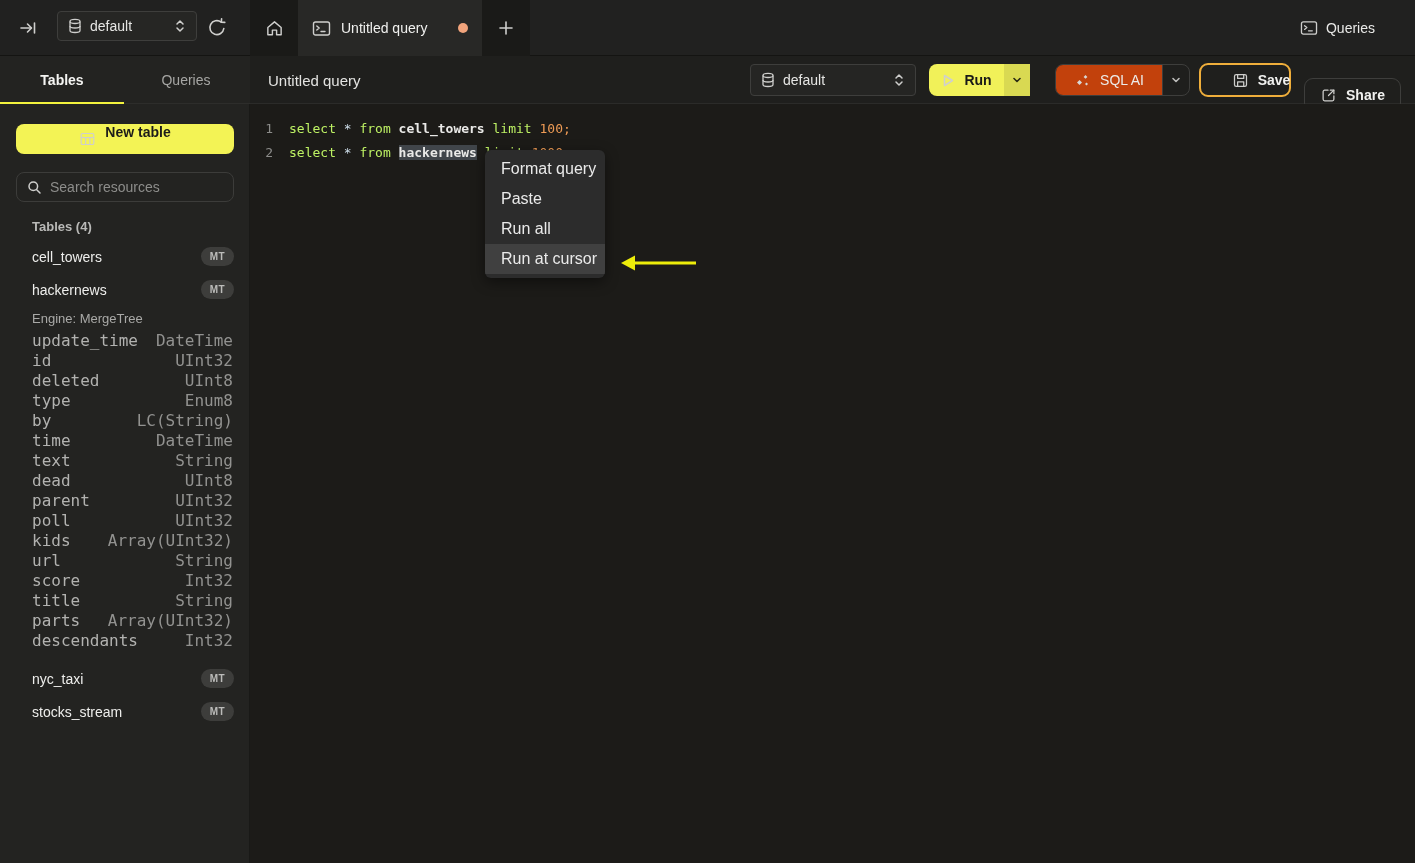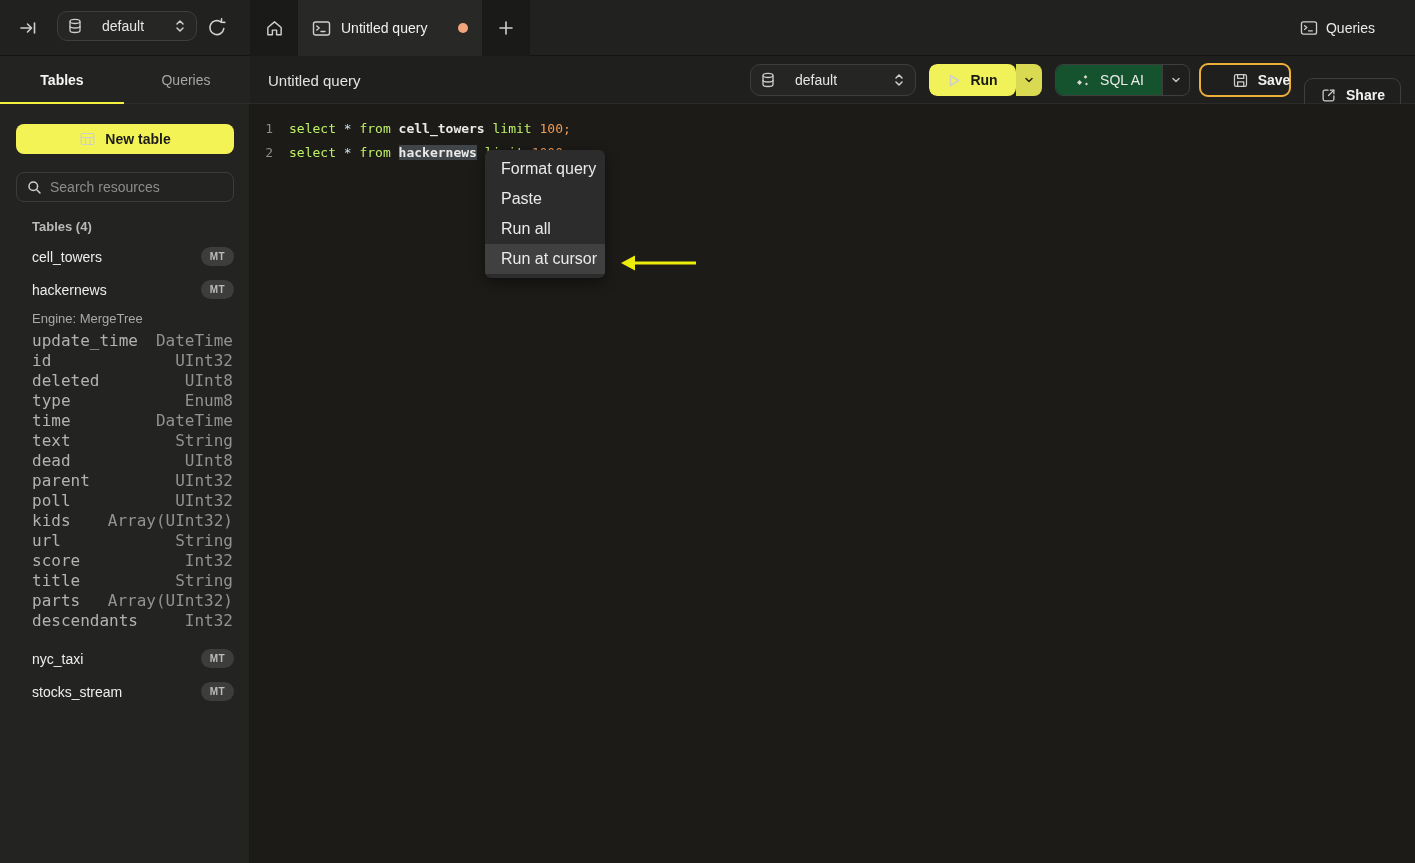--- a/index.html
+++ b/index.html
@@ -6,22 +6,22 @@
   html,body { width:1415px; height:863px; overflow:hidden; background:#1c1b18;
               font-family:"Liberation Sans", sans-serif; }
   svg { display:block; }
 
   
   .topbar { position:absolute; left:0; top:0; width:1415px; height:56px;
             background:#212120; border-bottom:1px solid #141412; }
   .icon-btn { display:flex; align-items:center; justify-content:center; color:#cfcfcd; }
   .collapse-btn { position:absolute; left:18px; top:18px; width:20px; height:20px; }
   .db-select { position:absolute; left:57px; top:11px; width:140px; height:30px;
-               background:#262624; border:1px solid #3e3e3c; border-radius:10px;
-               display:flex; align-items:center; padding:0 10px; gap:20px; color:#d8d8d6; }
+               background:#262624; border:1px solid #3e3e3c; border-radius:4px;
+               display:flex; align-items:center; padding:0 10px; gap:8px; color:#d8d8d6; }
   .db-select .lbl { font-size:14px; color:#e6e6e4; flex:1; }
   .refresh-btn { position:absolute; left:205px; top:16px; width:24px; height:24px; }
 
   .tabstrip { position:absolute; left:250px; top:0; height:56px; display:flex; background:#1a1a18; }
   .home-tab { width:48px; height:56px; }
   .query-tab { width:184px; height:56px; background:#282826; display:flex; align-items:center;
                padding:0 14px; gap:10px; }
   .query-tab .tab-label { font-size:14px; color:#f0f0ee; flex:1; white-space:nowrap; }
   .dirty-dot { width:10px; height:10px; border-radius:50%; }
   .plus-tab { width:48px; height:56px; }
@@ -38,42 +38,42 @@
   .s-tab.active::after { content:""; position:absolute; left:0; right:0; bottom:-1px; height:3px;
                          background:#f2f23e; }
 
   .toolbar { position:absolute; left:250px; top:56px; width:1165px; height:48px;
              background:#1f1f1d; border-bottom:1px solid #2b2b29; }
   .query-title { position:absolute; left:18px; top:0; height:48px; display:flex; align-items:center;
                  font-size:15px; color:#e3e3e1; }
   .db-select.toolbar-db { left:500px; top:8px; width:166px; height:32px; background:#252523; }
   .run-btn { position:absolute; left:679px; top:8px; width:113px; height:32px; display:flex;
              border-radius:8px; overflow:hidden; }
-  .run-main { width:87px; background:#f1f159; display:flex; align-items:center; justify-content:center;
-              gap:9px; color:#191917; font-size:14px; font-weight:700;border-radius:8px; }
+  .run-main { width:75px; background:#f1f159; display:flex; align-items:center; justify-content:center;
+              gap:9px; color:#191917; font-size:14px; font-weight:700; }
   .run-chev { width:26px; background:#d9d952; display:flex; align-items:center; justify-content:center;
               color:#2a2a14; }
   .sqlai-btn { position:absolute; left:805px; top:8px; width:135px; height:32px;
                border:1px solid #3e3e3c; border-radius:8px; display:flex; overflow:hidden; }
-  .sqlai-main { width:106px; background:#14532d; display:flex; align-items:center; justify-content:center;
+  .sqlai-main { width:106px; background:#c2410c; display:flex; align-items:center; justify-content:center;
                 gap:9px; color:#ececea; font-size:14px; }
   .sqlai-chev { flex:1; border-left:1px solid #3e3e3c; display:flex; align-items:center;
                 justify-content:center; color:#bcbcba; }
   .save-btn { position:absolute; left:949px; top:7px; width:92px; height:34px;
               border:2px solid #efae3b; border-radius:9px; background:transparent; display:flex;
               align-items:center; justify-content:center; gap:9px; color:#f1f1ef; font-size:14px; font-weight:600;padding-left:32px; }
   .share-btn { position:absolute; left:1054px; top:22px; width:97px; height:34px;
                border:1px solid #3e3e3c; border-radius:9px; display:flex; align-items:center;
                justify-content:center; gap:9px; color:#f1f1ef; font-size:14px; font-weight:600; }
 
   
   .sidebar { position:absolute; left:0; top:104px; width:250px; height:759px; background:#232321;
              border-right:1px solid #191917; }
   .new-table-btn { position:absolute; left:16px; top:20px; width:218px; height:30px;
-                   background:#f3f355; border-radius:8px; display:flex; align-items:center;
+                   background:#f3f355; border-radius:8px; display:flex; 
                    justify-content:center; gap:9px; color:#1c1c1a; font-size:14px; font-weight:600; }
   .search-box { position:absolute; left:16px; top:68px; width:218px; height:30px;
                 border:1px solid #3c3c3a; border-radius:8px; display:flex; align-items:center;
                 padding:0 10px; gap:8px; color:#8d8d8b; }
   .search-box input { background:transparent; border:none; outline:none; color:#cfcfcd;
                       font-size:14px; width:100%; font-family:"Liberation Sans",sans-serif; }
   .search-box input::placeholder { color:#8d8d8b; }
   .section-label { position:absolute; left:32px; top:115px; font-size:13px; font-weight:600; color:#b9b9b7; }
   .table-list { position:absolute; left:0; top:136px; width:250px; }
   .tbl-row { height:33px; display:flex; align-items:center; padding:0 16px 0 32px; cursor:pointer; }
@@ -313,20 +313,24 @@
       </div>
       <div class="col-row">
         <span class="col-name">deleted</span>
         <span class="col-type">UInt8</span>
       </div>
       <div class="col-row">
         <span class="col-name">type</span>
         <span class="col-type">Enum8</span>
       </div>
       <div class="col-row">
+        <span class="col-name">by</span>
+        <span class="col-type">LC(String)</span>
+      </div>
+      <div class="col-row">
         <span class="col-name">time</span>
         <span class="col-type">DateTime</span>
       </div>
       <div class="col-row">
         <span class="col-name">text</span>
         <span class="col-type">String</span>
       </div>
       <div class="col-row">
         <span class="col-name">dead</span>
         <span class="col-type">UInt8</span>

